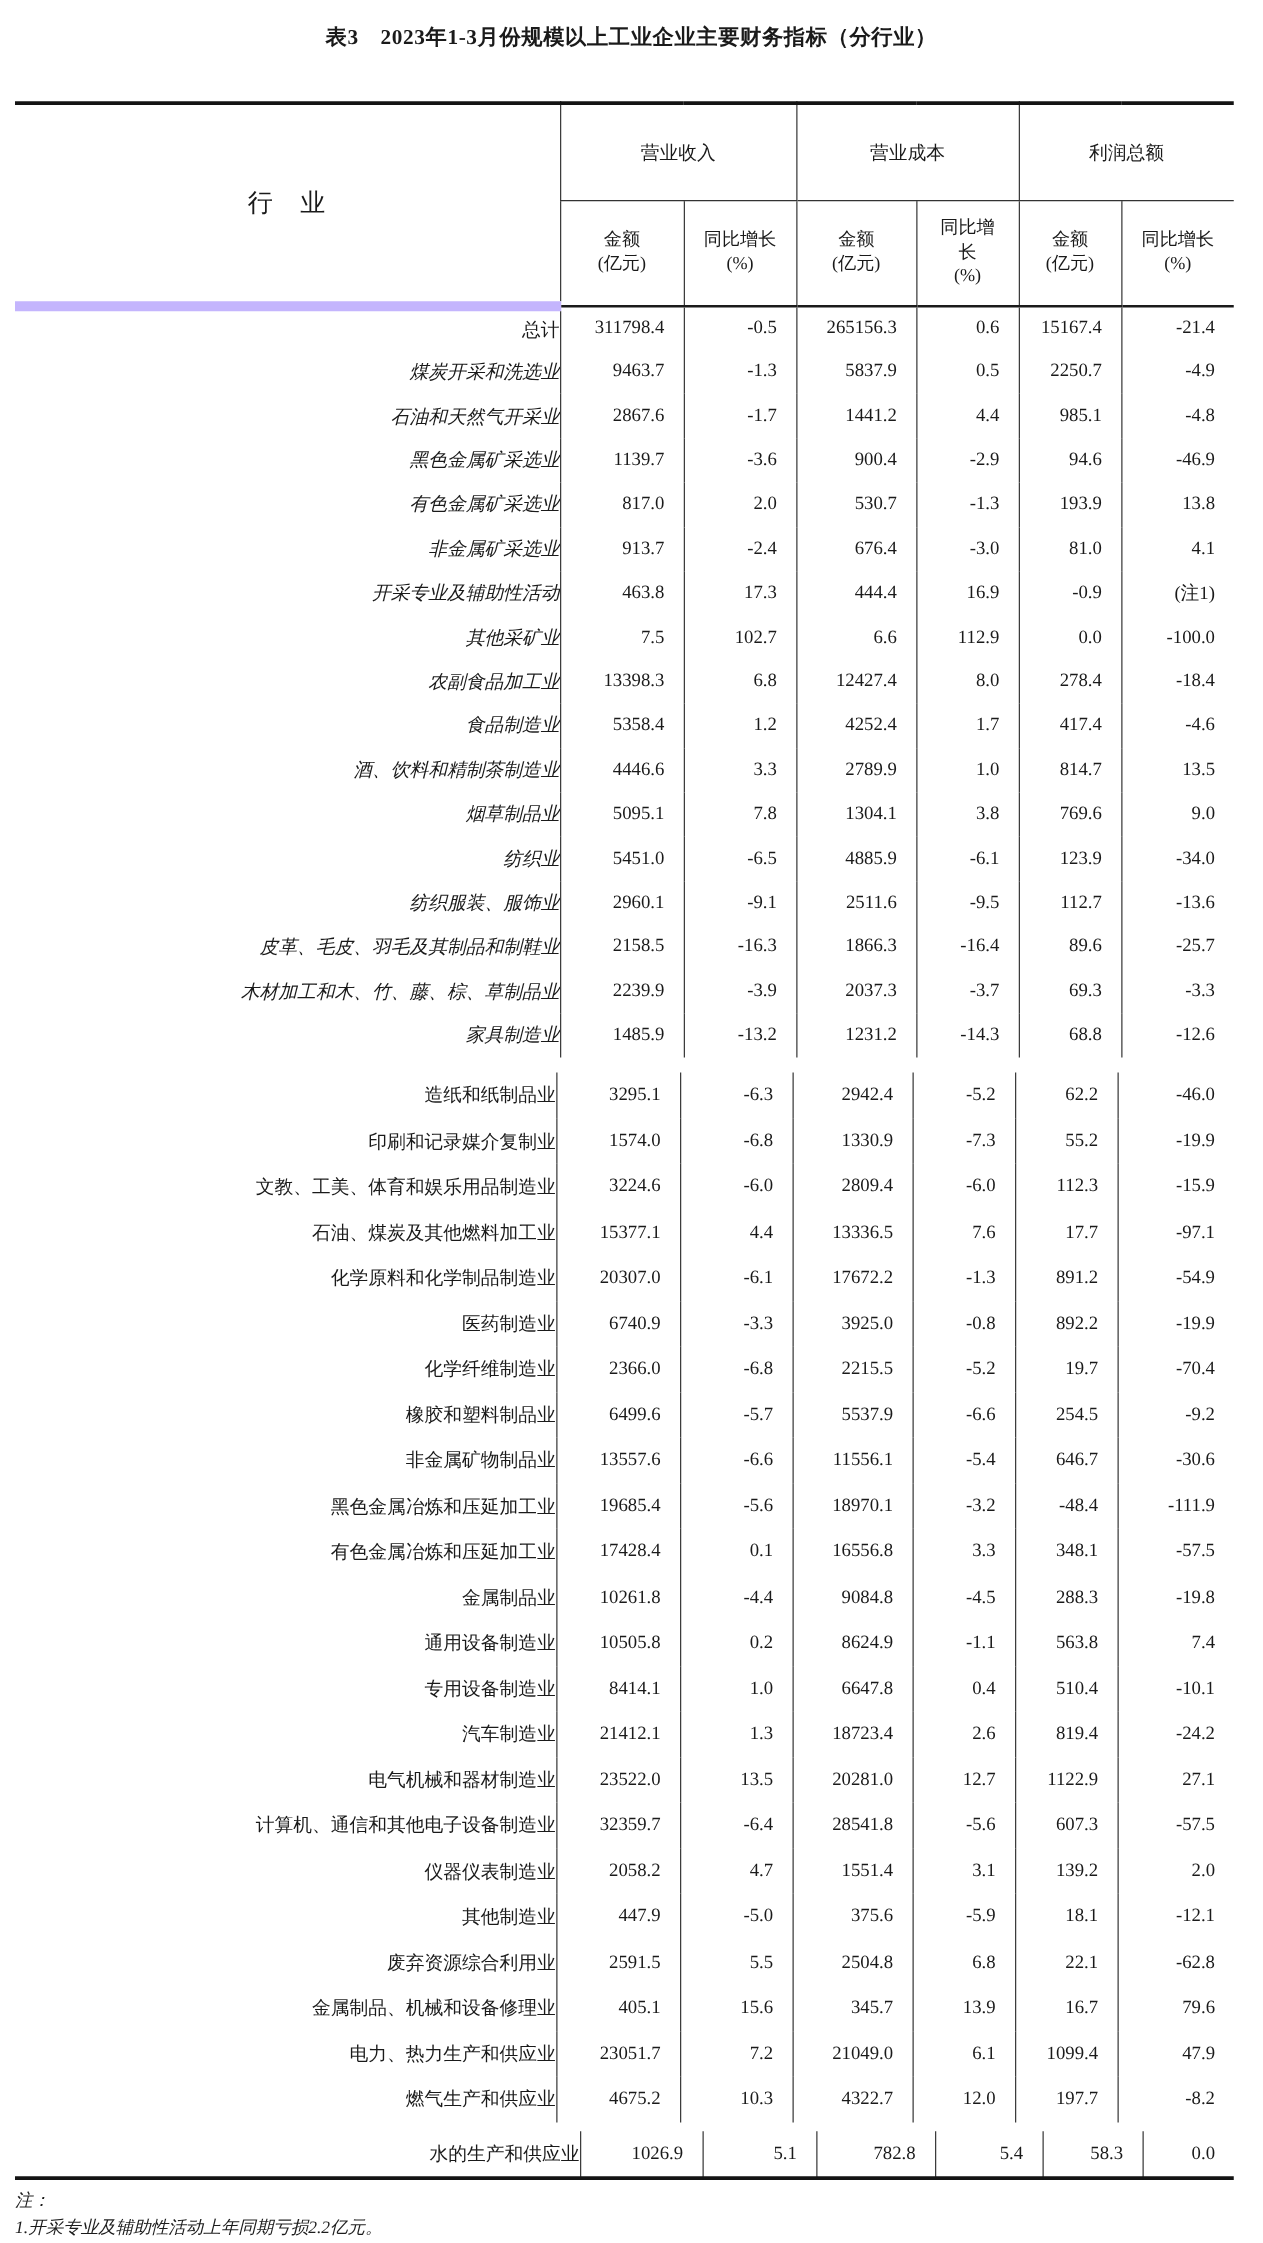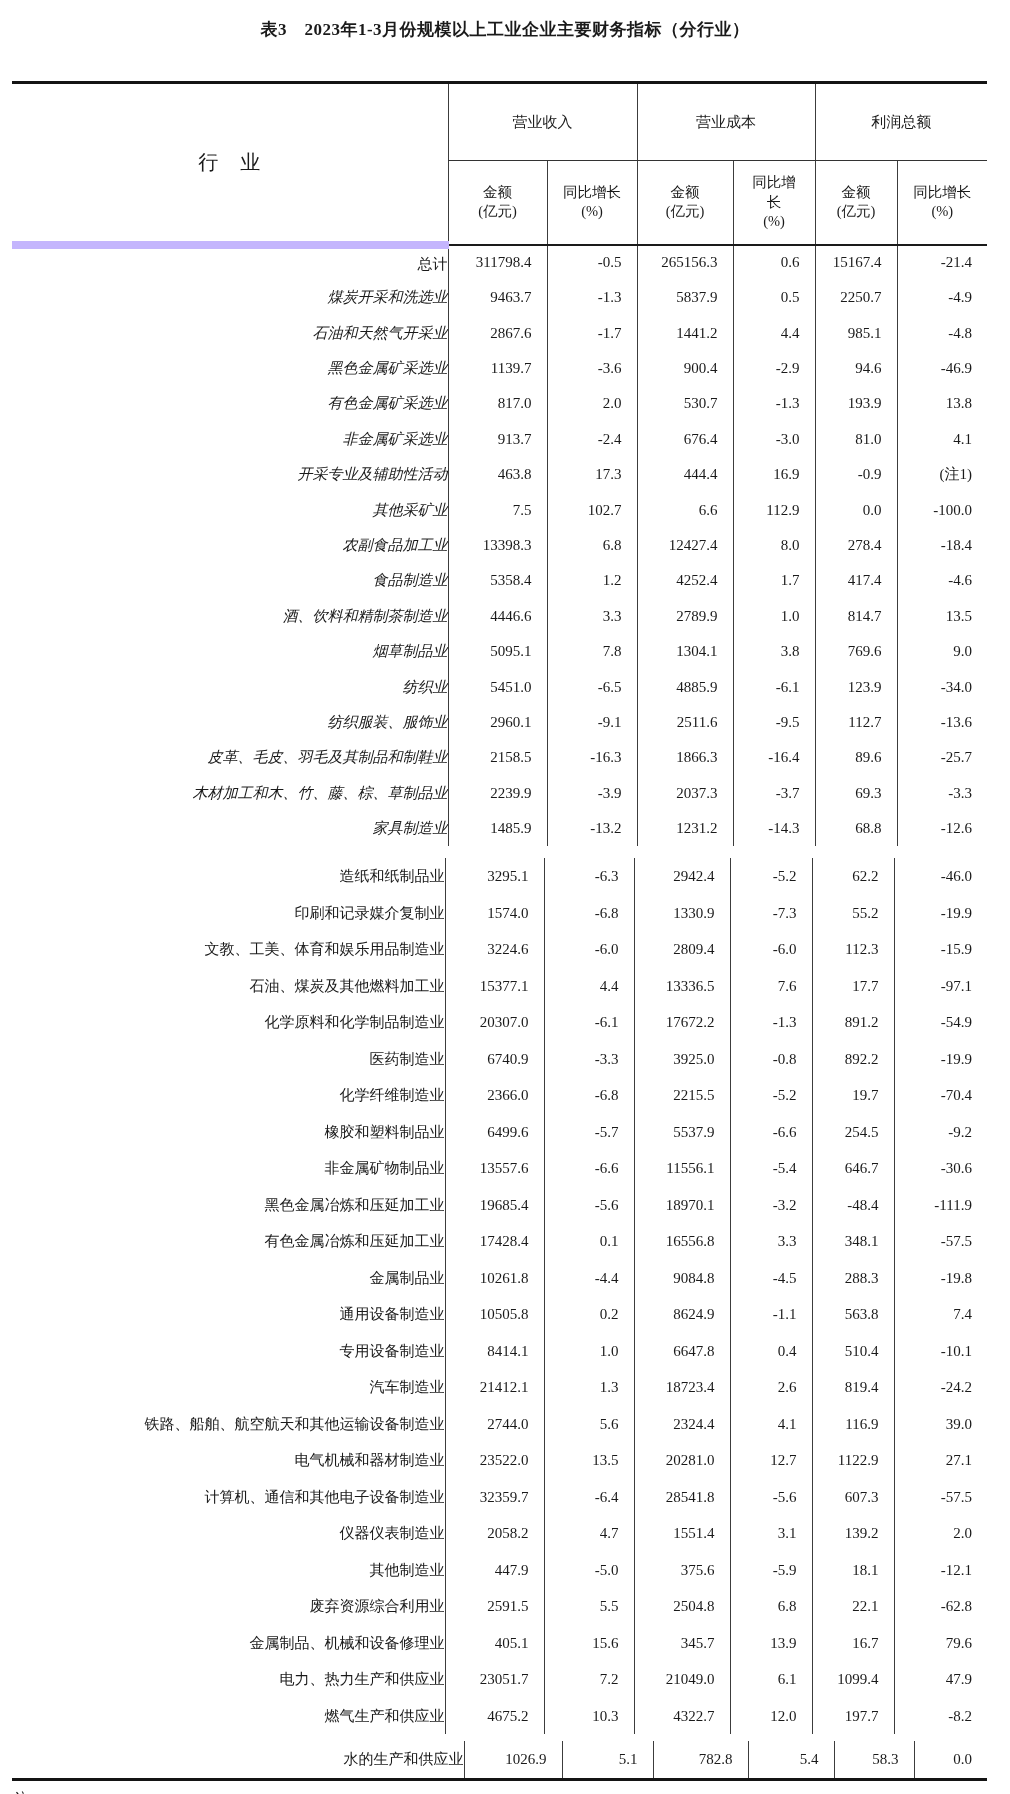--- a/index.html
+++ b/index.html
@@ -423,29 +423,20 @@
         <tr>
           <td class="industry ind0">汽车制造业</td>
           <td class="num">21412.1</td>
           <td class="num">1.3</td>
           <td class="num">18723.4</td>
           <td class="num">2.6</td>
           <td class="num">819.4</td>
           <td class="num">-24.2</td>
         </tr>
         <tr>
-          <td class="industry ind0">铁路、船舶、航空航天和其他运输设备制造业</td>
-          <td class="num">2744.0</td>
-          <td class="num">5.6</td>
-          <td class="num">2324.4</td>
-          <td class="num">4.1</td>
-          <td class="num">116.9</td>
-          <td class="num">39.0</td>
-        </tr>
-        <tr>
           <td class="industry ind0">电气机械和器材制造业</td>
           <td class="num">23522.0</td>
           <td class="num">13.5</td>
           <td class="num">20281.0</td>
           <td class="num">12.7</td>
           <td class="num">1122.9</td>
           <td class="num">27.1</td>
         </tr>
         <tr>
           <td class="industry ind0">计算机、通信和其他电子设备制造业</td>

